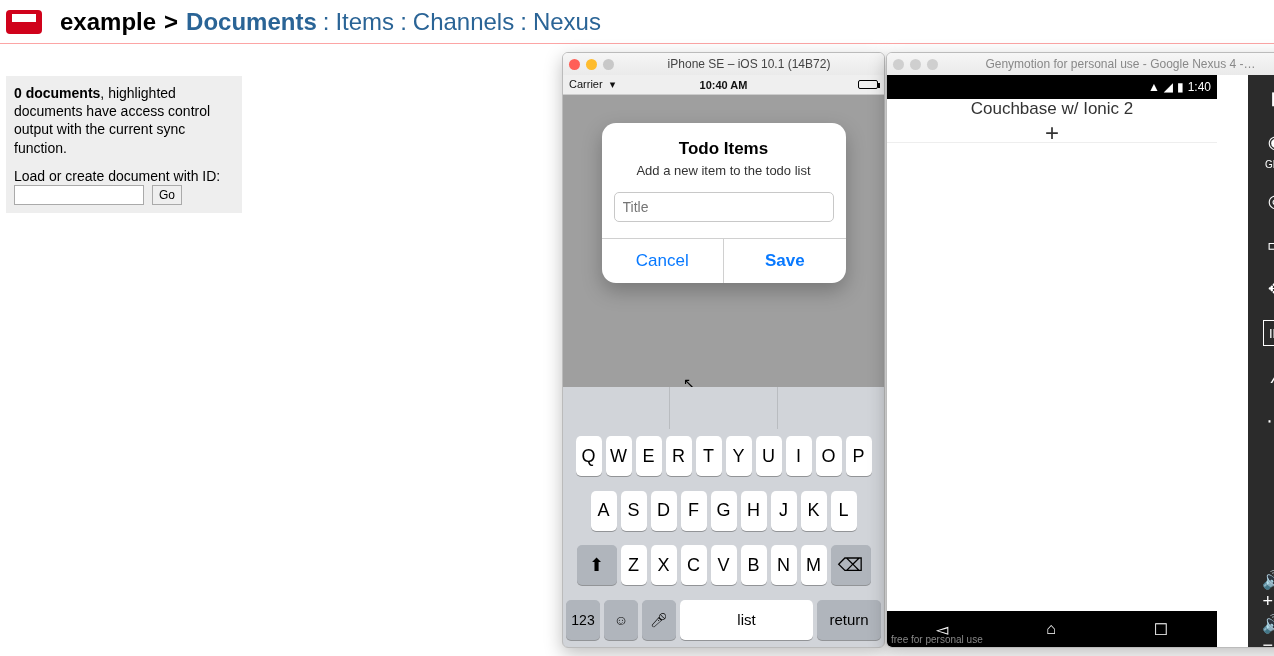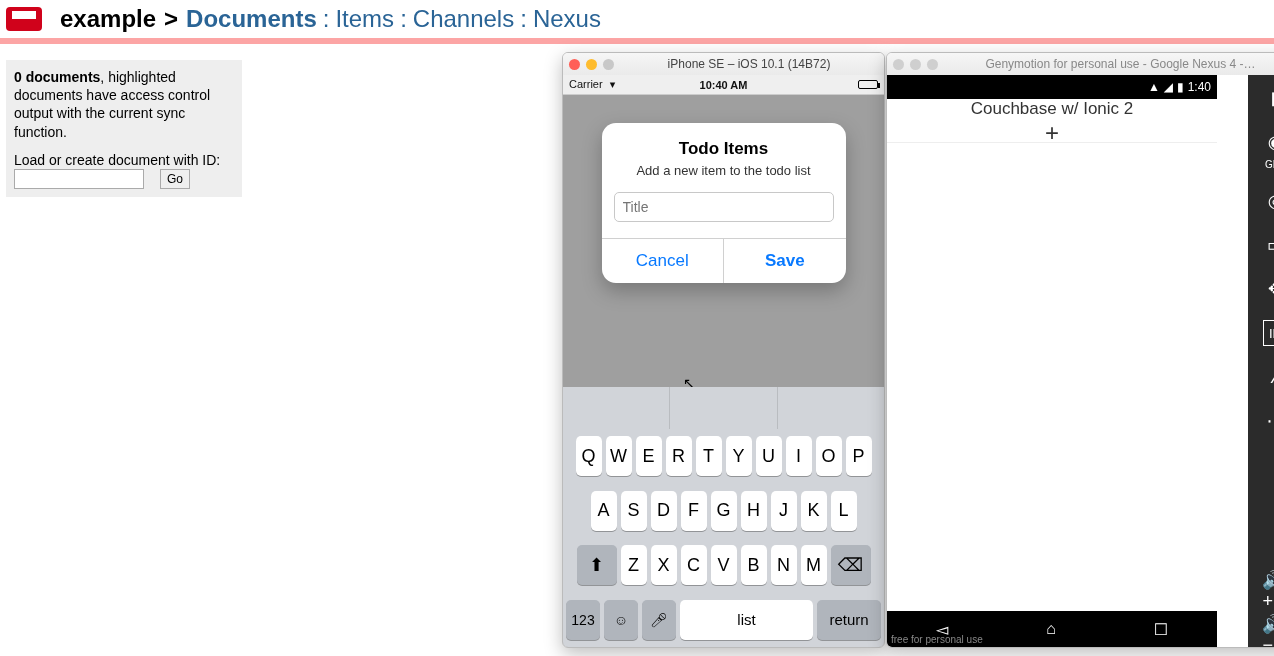--- a/index.html
+++ b/index.html
@@ -10,21 +10,21 @@
     background: #fff;
     position: relative;
     overflow: hidden;
   }
   
   .topbar {
     display: flex;
     align-items: center;
     height: 44px;
     padding: 0 6px;
-    border-bottom: 6px solid #fca5a5;
+    border-bottom: 1px solid #fca5a5;
     font-size: 24px;
   }
   .logo {
     width: 36px; height: 24px;
     background: #d0021b;
     border-radius: 4px;
     margin-right: 18px;
     position: relative;
   }
   .logo::before {
@@ -41,34 +41,34 @@
     background:#fff;
   }
   .crumb { font-weight: bold; }
   .sep { margin: 0 8px; font-weight: bold; }
   .navlink { color: #2a6496; text-decoration: none; }
   .navlink.bold { font-weight: bold; }
   .colon { margin: 0 6px; color: #2a6496; }
   
   .infobox {
     position: absolute;
-    top: 60px; left: 6px;
+    top: 76px; left: 6px;
     width: 236px;
     background: #eee;
     font-size: 14px;
     padding: 8px;
     line-height: 1.3;
   }
   .infobox .idrow { margin-top: 10px; }
   .infobox input[type=text]{
     width:130px; height:20px; border:1px solid #aaa; background:#fff;
     font-size:12px; padding:0 2px;
   }
   .infobox button{
-    height:20px; font-size:12px; padding:0 6px; margin-left:12px;
+    height:20px; font-size:12px; padding:0 6px; margin-left:4px;
     background:#efefef; border:1px solid #aaa;
   }
   
   .macwin {
     position: absolute;
     border: 1px solid #bbb;
     border-radius: 6px;
     box-shadow: 0 6px 18px rgba(0,0,0,.25);
     background: #fff;
     overflow: hidden;

